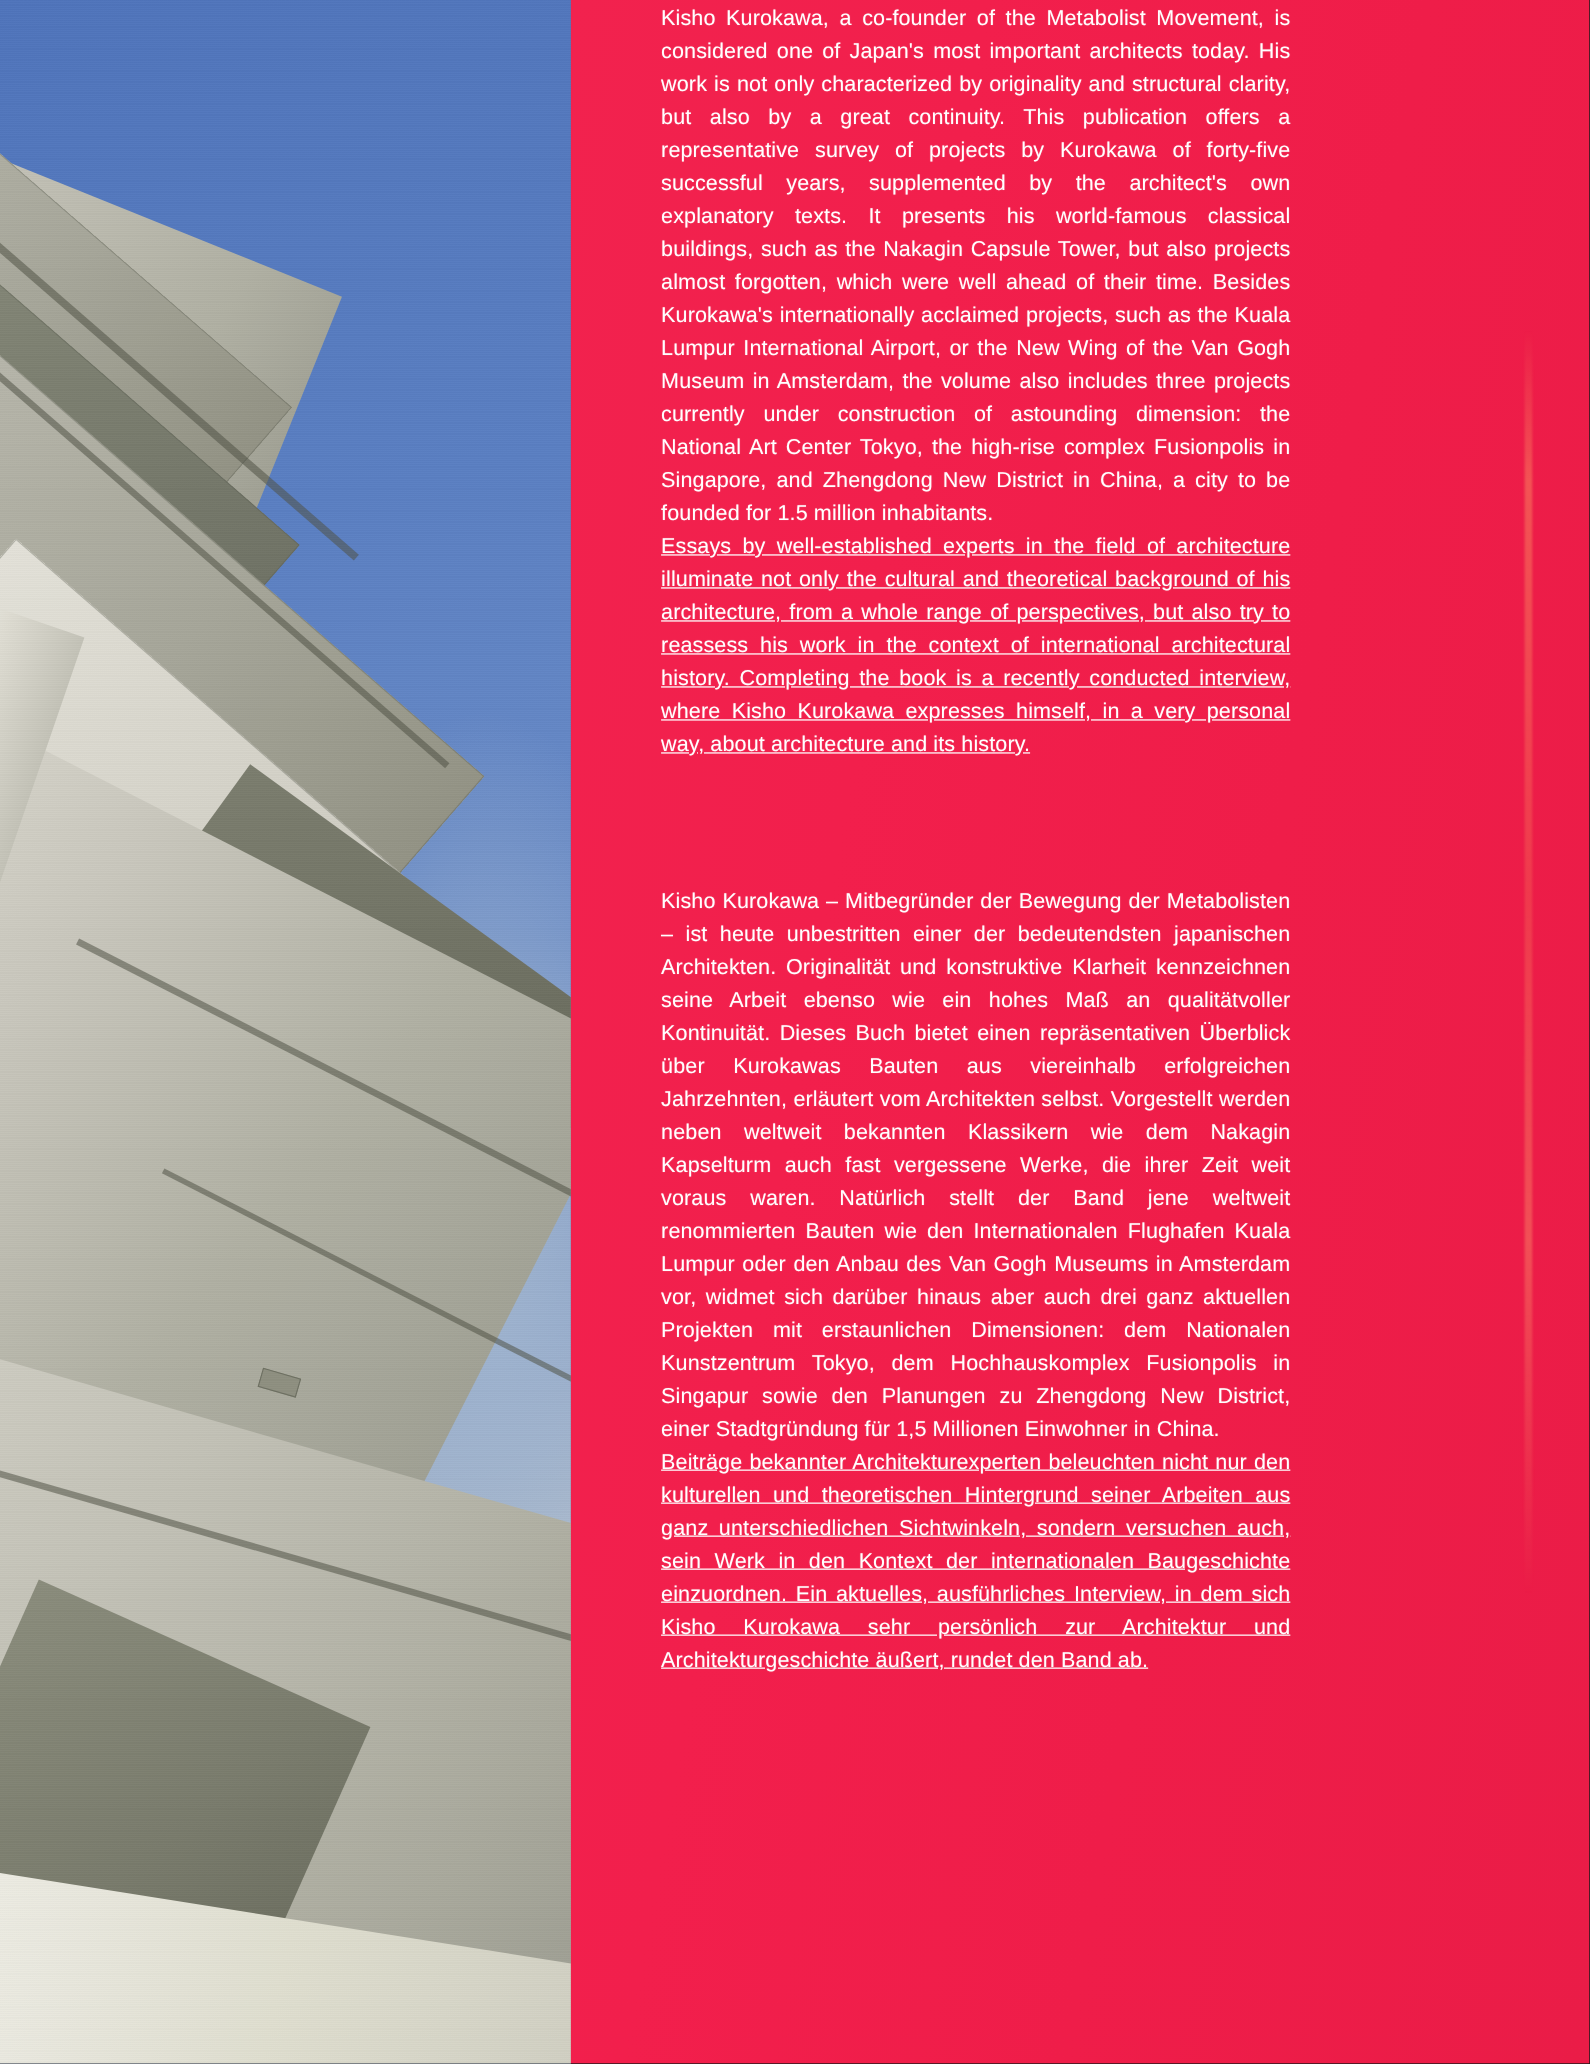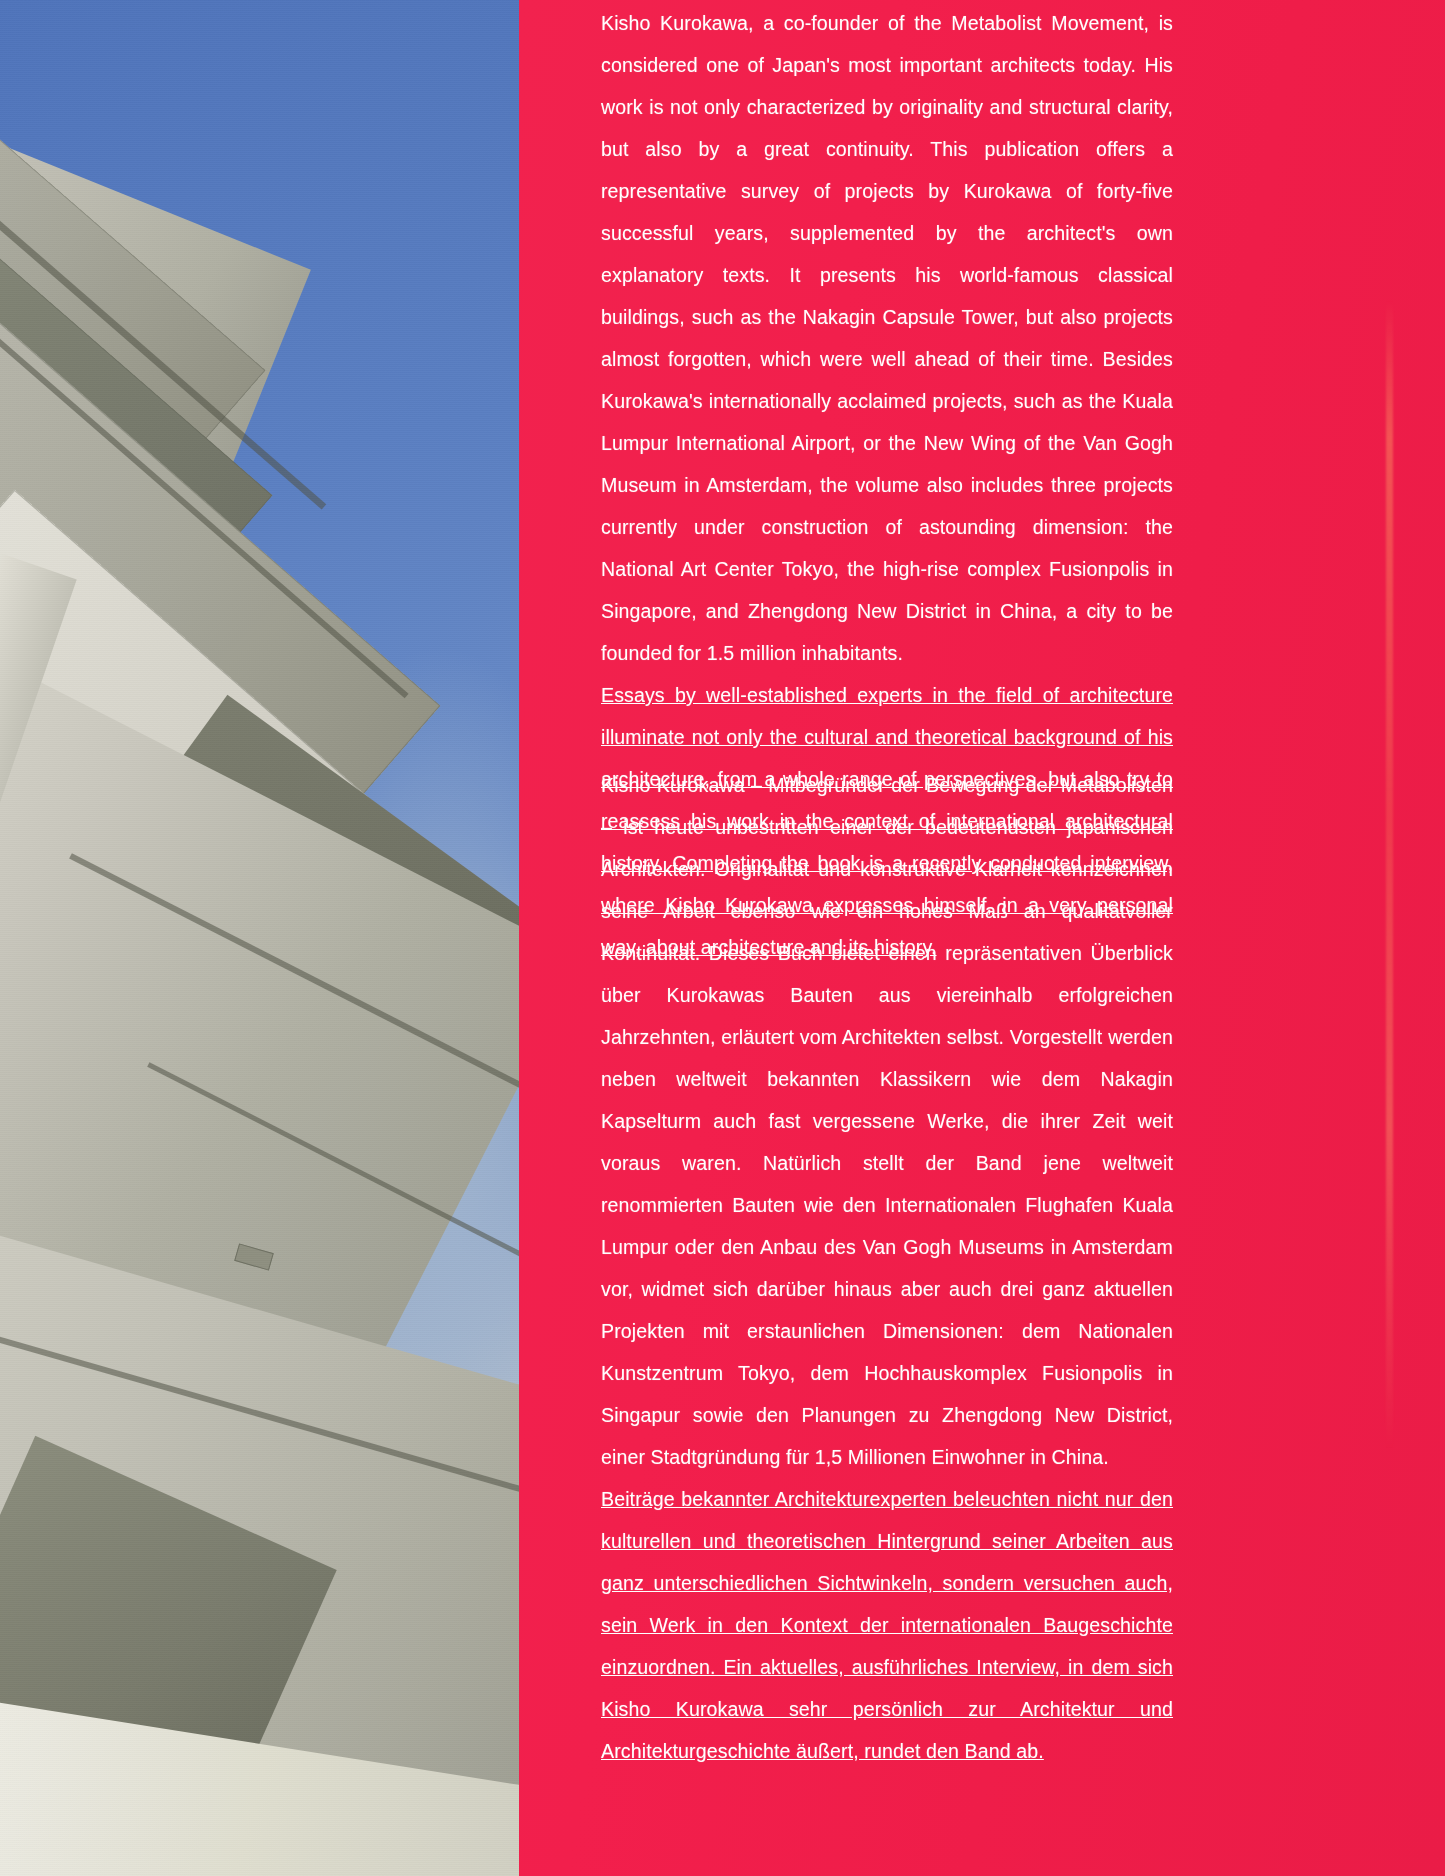--- a/index.html
+++ b/index.html
@@ -121,28 +121,28 @@
     position:absolute; right:52px; top:300px; width:7px; height:1150px;
     background: linear-gradient(180deg, rgba(255,210,120,0) 0%, rgba(255,200,110,0.32) 12%, rgba(255,190,100,0.18) 45%, rgba(255,200,120,0.30) 72%, rgba(255,210,120,0) 100%);
     filter: blur(1.2px);
   }
   .blurb {
     position: absolute;
     left: 82px;
     width: 572px;
     color: #ffffff;
     font-size: 19.6px;
-    line-height: 42px;
+    line-height: 30.0px;
     text-align: justify;
     letter-spacing: 0.1px;
     font-weight: 500;
     text-shadow: 0 0 1.2px rgba(255,255,255,0.35);
   }
   #blurb-en { top: 2px; }
-  #blurb-de { top: 764px; }
+  #blurb-de { top: 804px; }
   .blurb p { margin: 0; }
   .blurb p:last-child { text-align: left; }
   .blurb p.hang-last { text-align: justify; text-decoration: underline; }
 </style>
 </head>
 <body>
 
 <div id="page">
 
   <div id="photo-panel">

